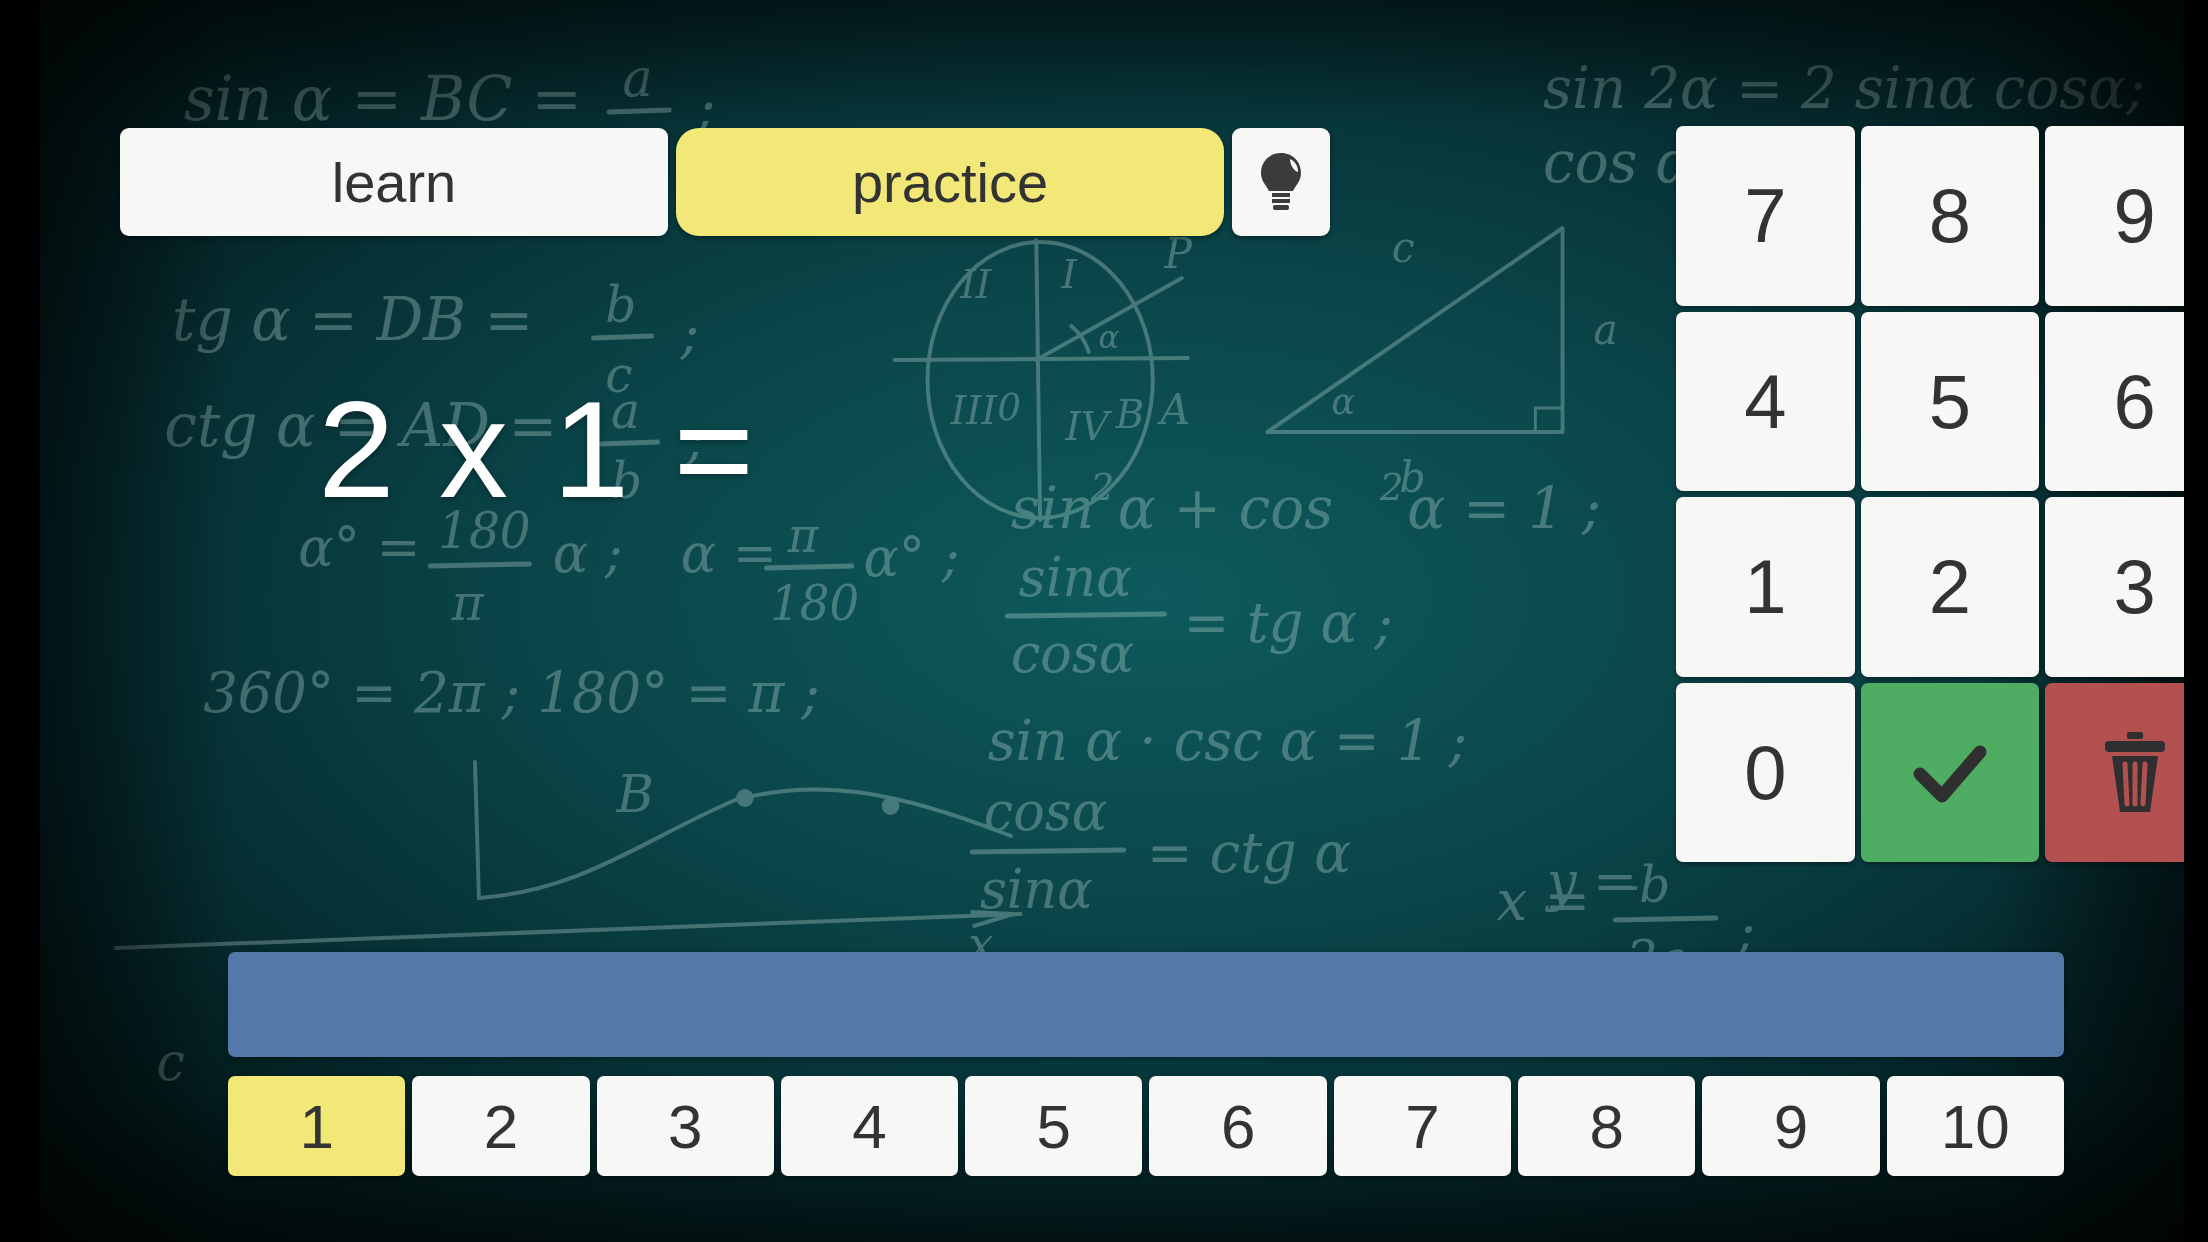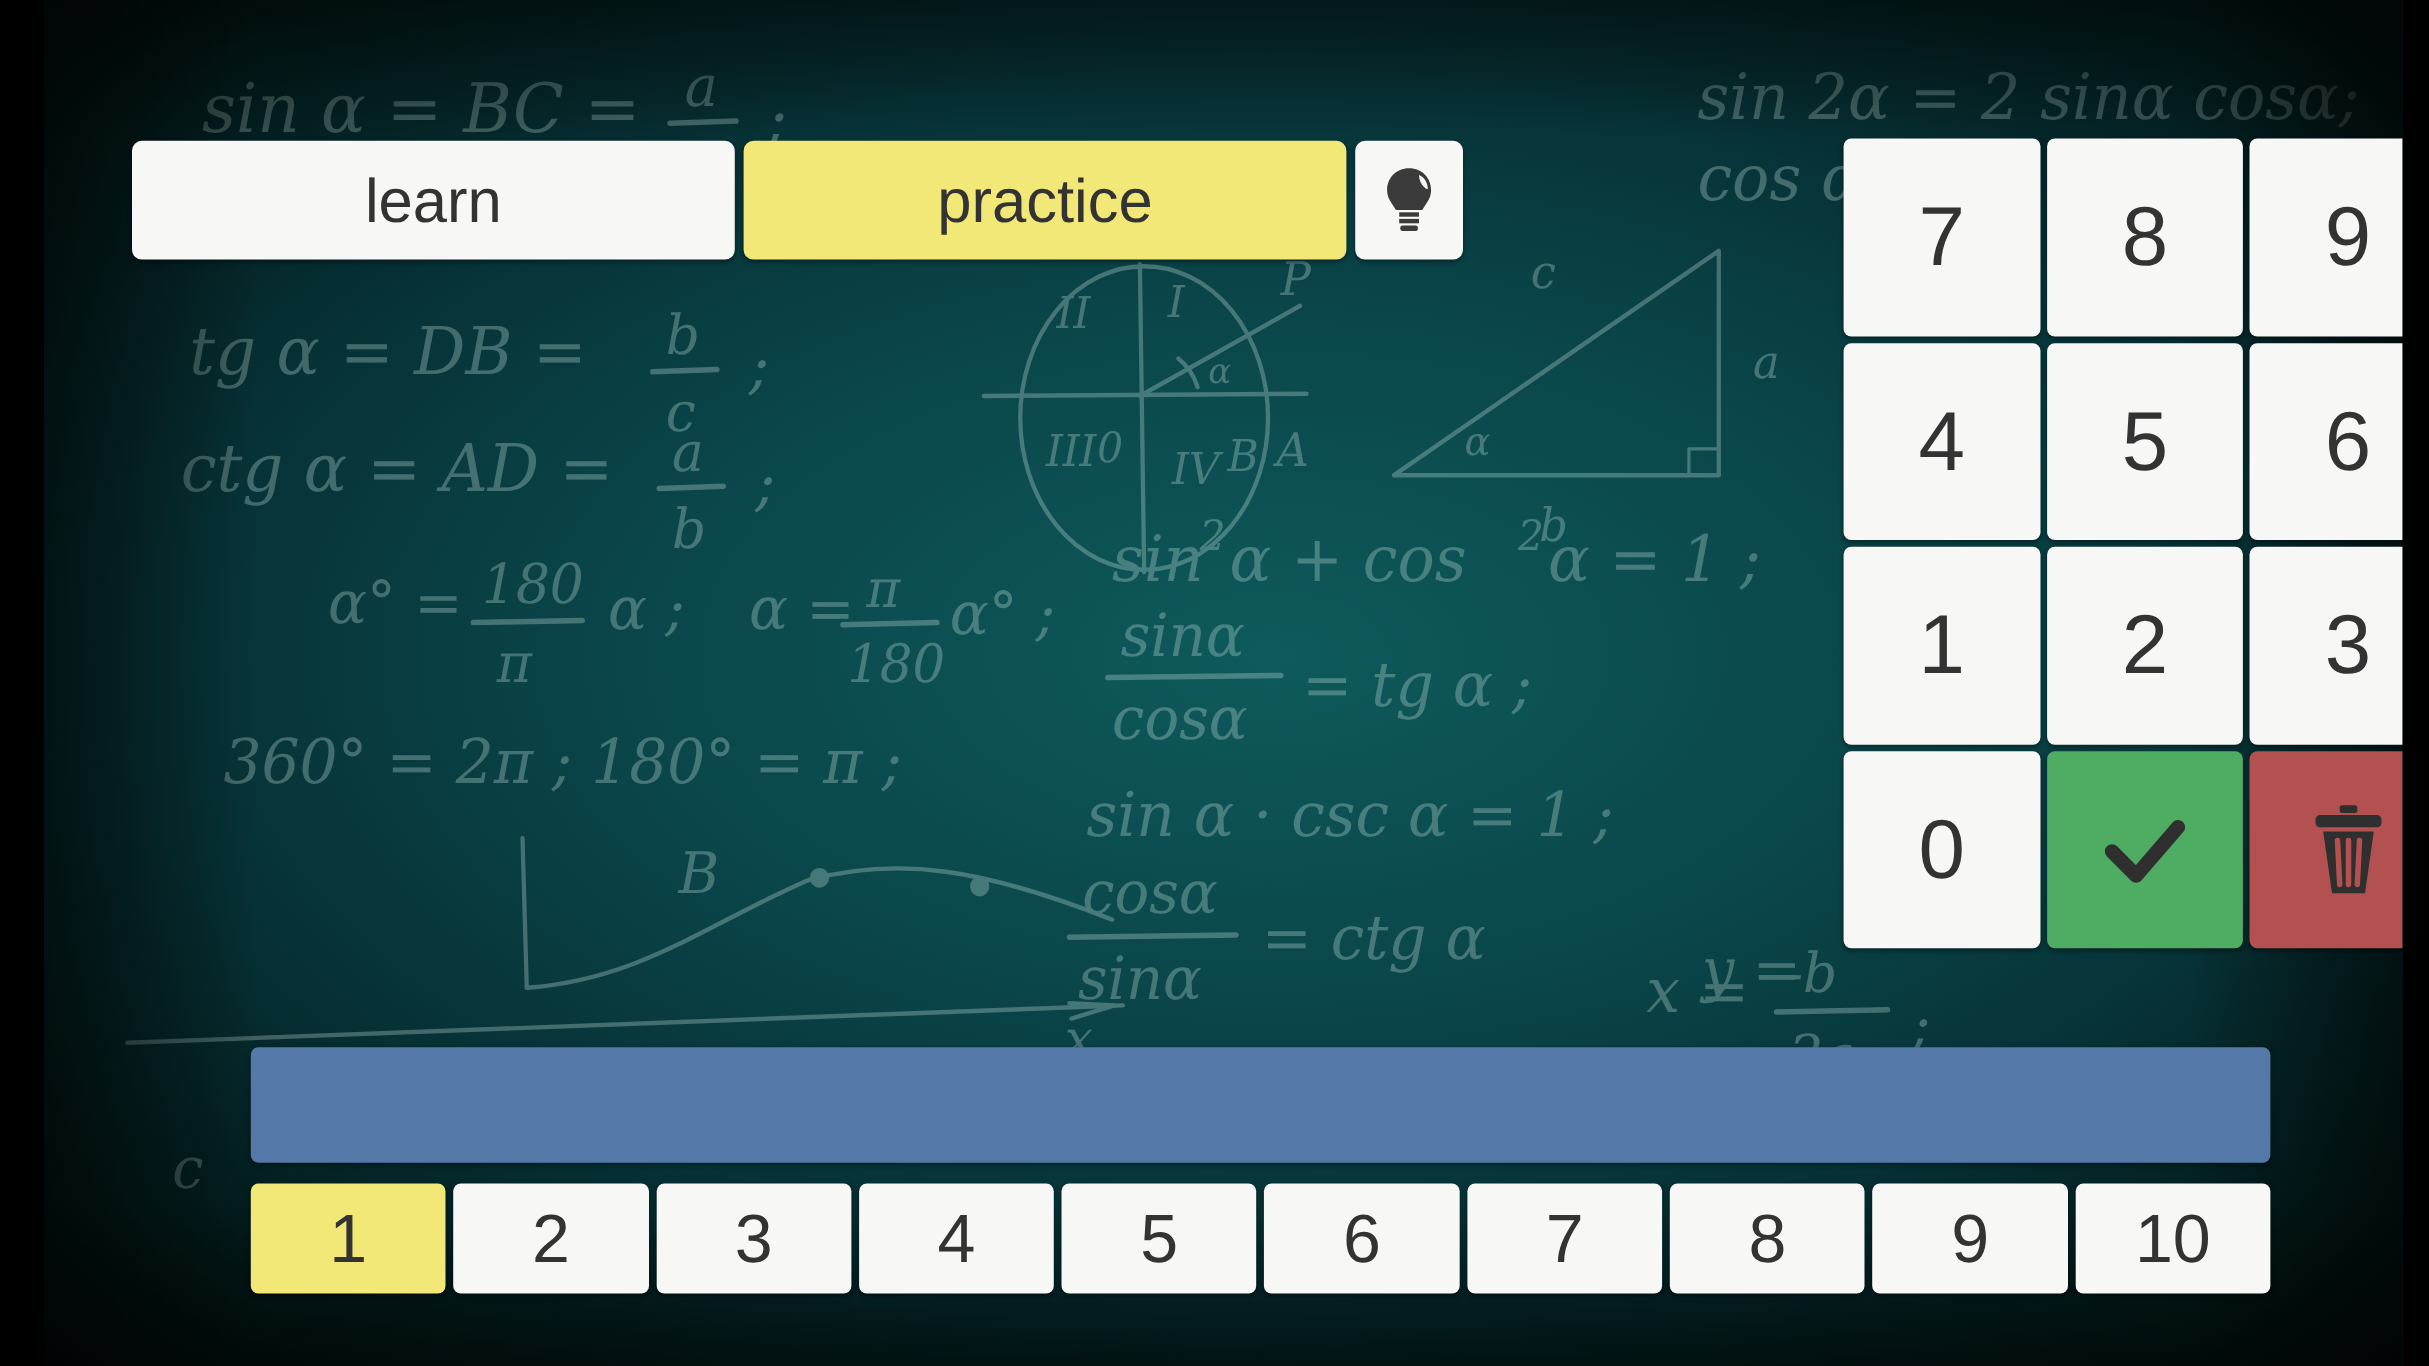--- a/index.html
+++ b/index.html
@@ -68,21 +68,21 @@
   #mode-bar {
     position: absolute;
     left: 80px;
     top: 128px;
     display: flex;
     gap: 8px;
     align-items: stretch;
     height: 108px;
   }
   #btn-learn { width: 548px; font-size: 56px; }
-  #btn-practice { width: 548px; font-size: 56px; }
+  #btn-practice { width: 548px; font-size: 56px; border-radius: 23px; }
   #btn-hint { width: 98px; }
 
   .bulb {
     width: 56px; height: 62px;
     display: block;
   }
 
   
   #equation {
     position: absolute;
@@ -301,20 +301,21 @@
       <svg class="bulb" viewBox="0 0 56 62">
         <path d="M28 2 C16 2 8 11 8 22 C8 30 13 34 16 40 L40 40 C43 34 48 30 48 22 C48 11 40 2 28 2 Z" fill="#3b3b3b"></path>
         <path d="M37 8 C42 10 45 15 45 21 C41 20 37 14 37 8 Z" fill="#f7f7f5"></path>
         <rect x="19" y="42" width="18" height="4" fill="#3b3b3b"></rect>
         <rect x="19" y="48" width="18" height="4" fill="#3b3b3b"></rect>
         <rect x="20" y="54" width="16" height="5" rx="2" fill="#3b3b3b"></rect>
       </svg>
     </div>
   </div>
 
+  <div id="equation">2 x 1 =</div>
 
 
   <div id="keypad">
 
     <div class="btn key">7</div>
     <div class="btn key">8</div>
     <div class="btn key">9</div>
 
     <div class="btn key">4</div>
     <div class="btn key">5</div>

